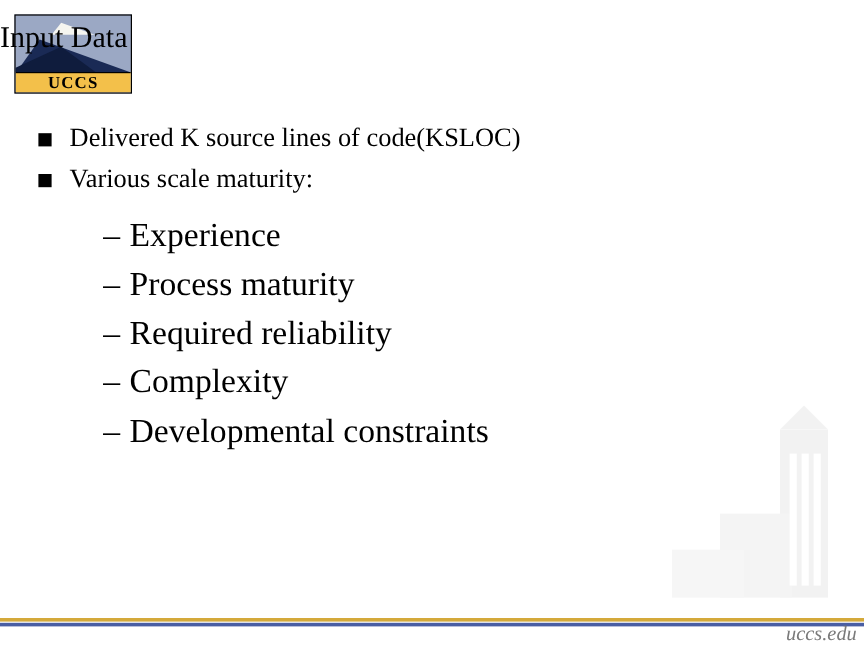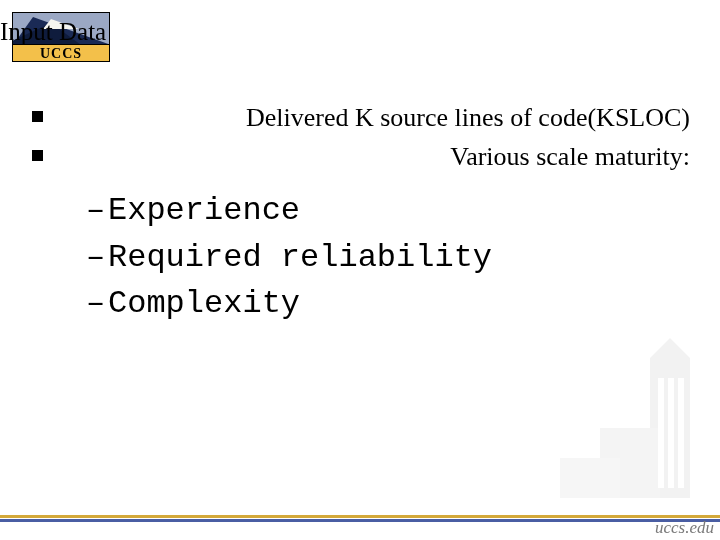--- a/index.html
+++ b/index.html
@@ -8,21 +8,21 @@
     font-family: "Times New Roman", Times, serif;
     background: #ffffff;
     position: relative;
     color: #000;
   }
   .logo {
     position: absolute;
     top: 12px;
     left: 12px;
     width: 98px;
-    height: 50px;
+    height: 66px;
     border: 1px solid #000;
     background: #9ba8c4;
     overflow: hidden;
   }
   .logo .mtn {
     position: absolute;
     bottom: 16px;
     left: 0;
     width: 0; height: 0;
     border-left: 20px solid transparent;
@@ -70,42 +70,40 @@
     font-size: 25px;
     font-weight: normal;
   }
   .content {
     position: absolute;
     top: 100px;
     left: 30px;
     right: 30px;
   }
   .b1 {
-    font-size: 26px;
+    font-size: 22px;
     line-height: 1.35;
     margin-bottom: 4px;
     padding-left: 28px;
     position: relative;
-    text-align: right;
   }
   .b1::before {
     content: "";
     position: absolute;
     left: 2px;
     top: 11px;
     width: 11px;
     height: 11px;
     background: #000;
   }
   .b2 {
-    font-size: 32px;
+    font-size: 28px;
     line-height: 1.45;
     padding-left: 78px;
     position: relative;
-    font-family: Liberation Mono, monospace;
   }
   .b2::before {
     content: "–";
     position: absolute;
     left: 56px;
     top: 0;
   }
   .subgroup { margin-top: 14px; }
   .footer {
     position: absolute;
@@ -161,24 +159,30 @@
     <span>Delivered K source  lines of code(KSLOC)</span>
   </div>
   <div class="b1">
     <span>Various scale maturity:</span>
   </div>
   <div class="subgroup">
     <div class="b2">
       <span>Experience</span>
     </div>
     <div class="b2">
+      <span>Process maturity</span>
+    </div>
+    <div class="b2">
       <span>Required reliability</span>
     </div>
     <div class="b2">
       <span>Complexity</span>
+    </div>
+    <div class="b2">
+      <span>Developmental constraints</span>
     </div>
   </div>
 </div>
 
 <svg class="bg-building" viewBox="0 0 180 180">
   <rect x="110" y="20" width="40" height="140" fill="#888"></rect>
   <polygon points="110,20 130,0 150,20" fill="#888"></polygon>
   <rect x="60" y="90" width="60" height="70" fill="#999"></rect>
   <rect x="20" y="120" width="60" height="40" fill="#aaa"></rect>
   <rect x="118" y="40" width="6" height="110" fill="#fff"></rect>

